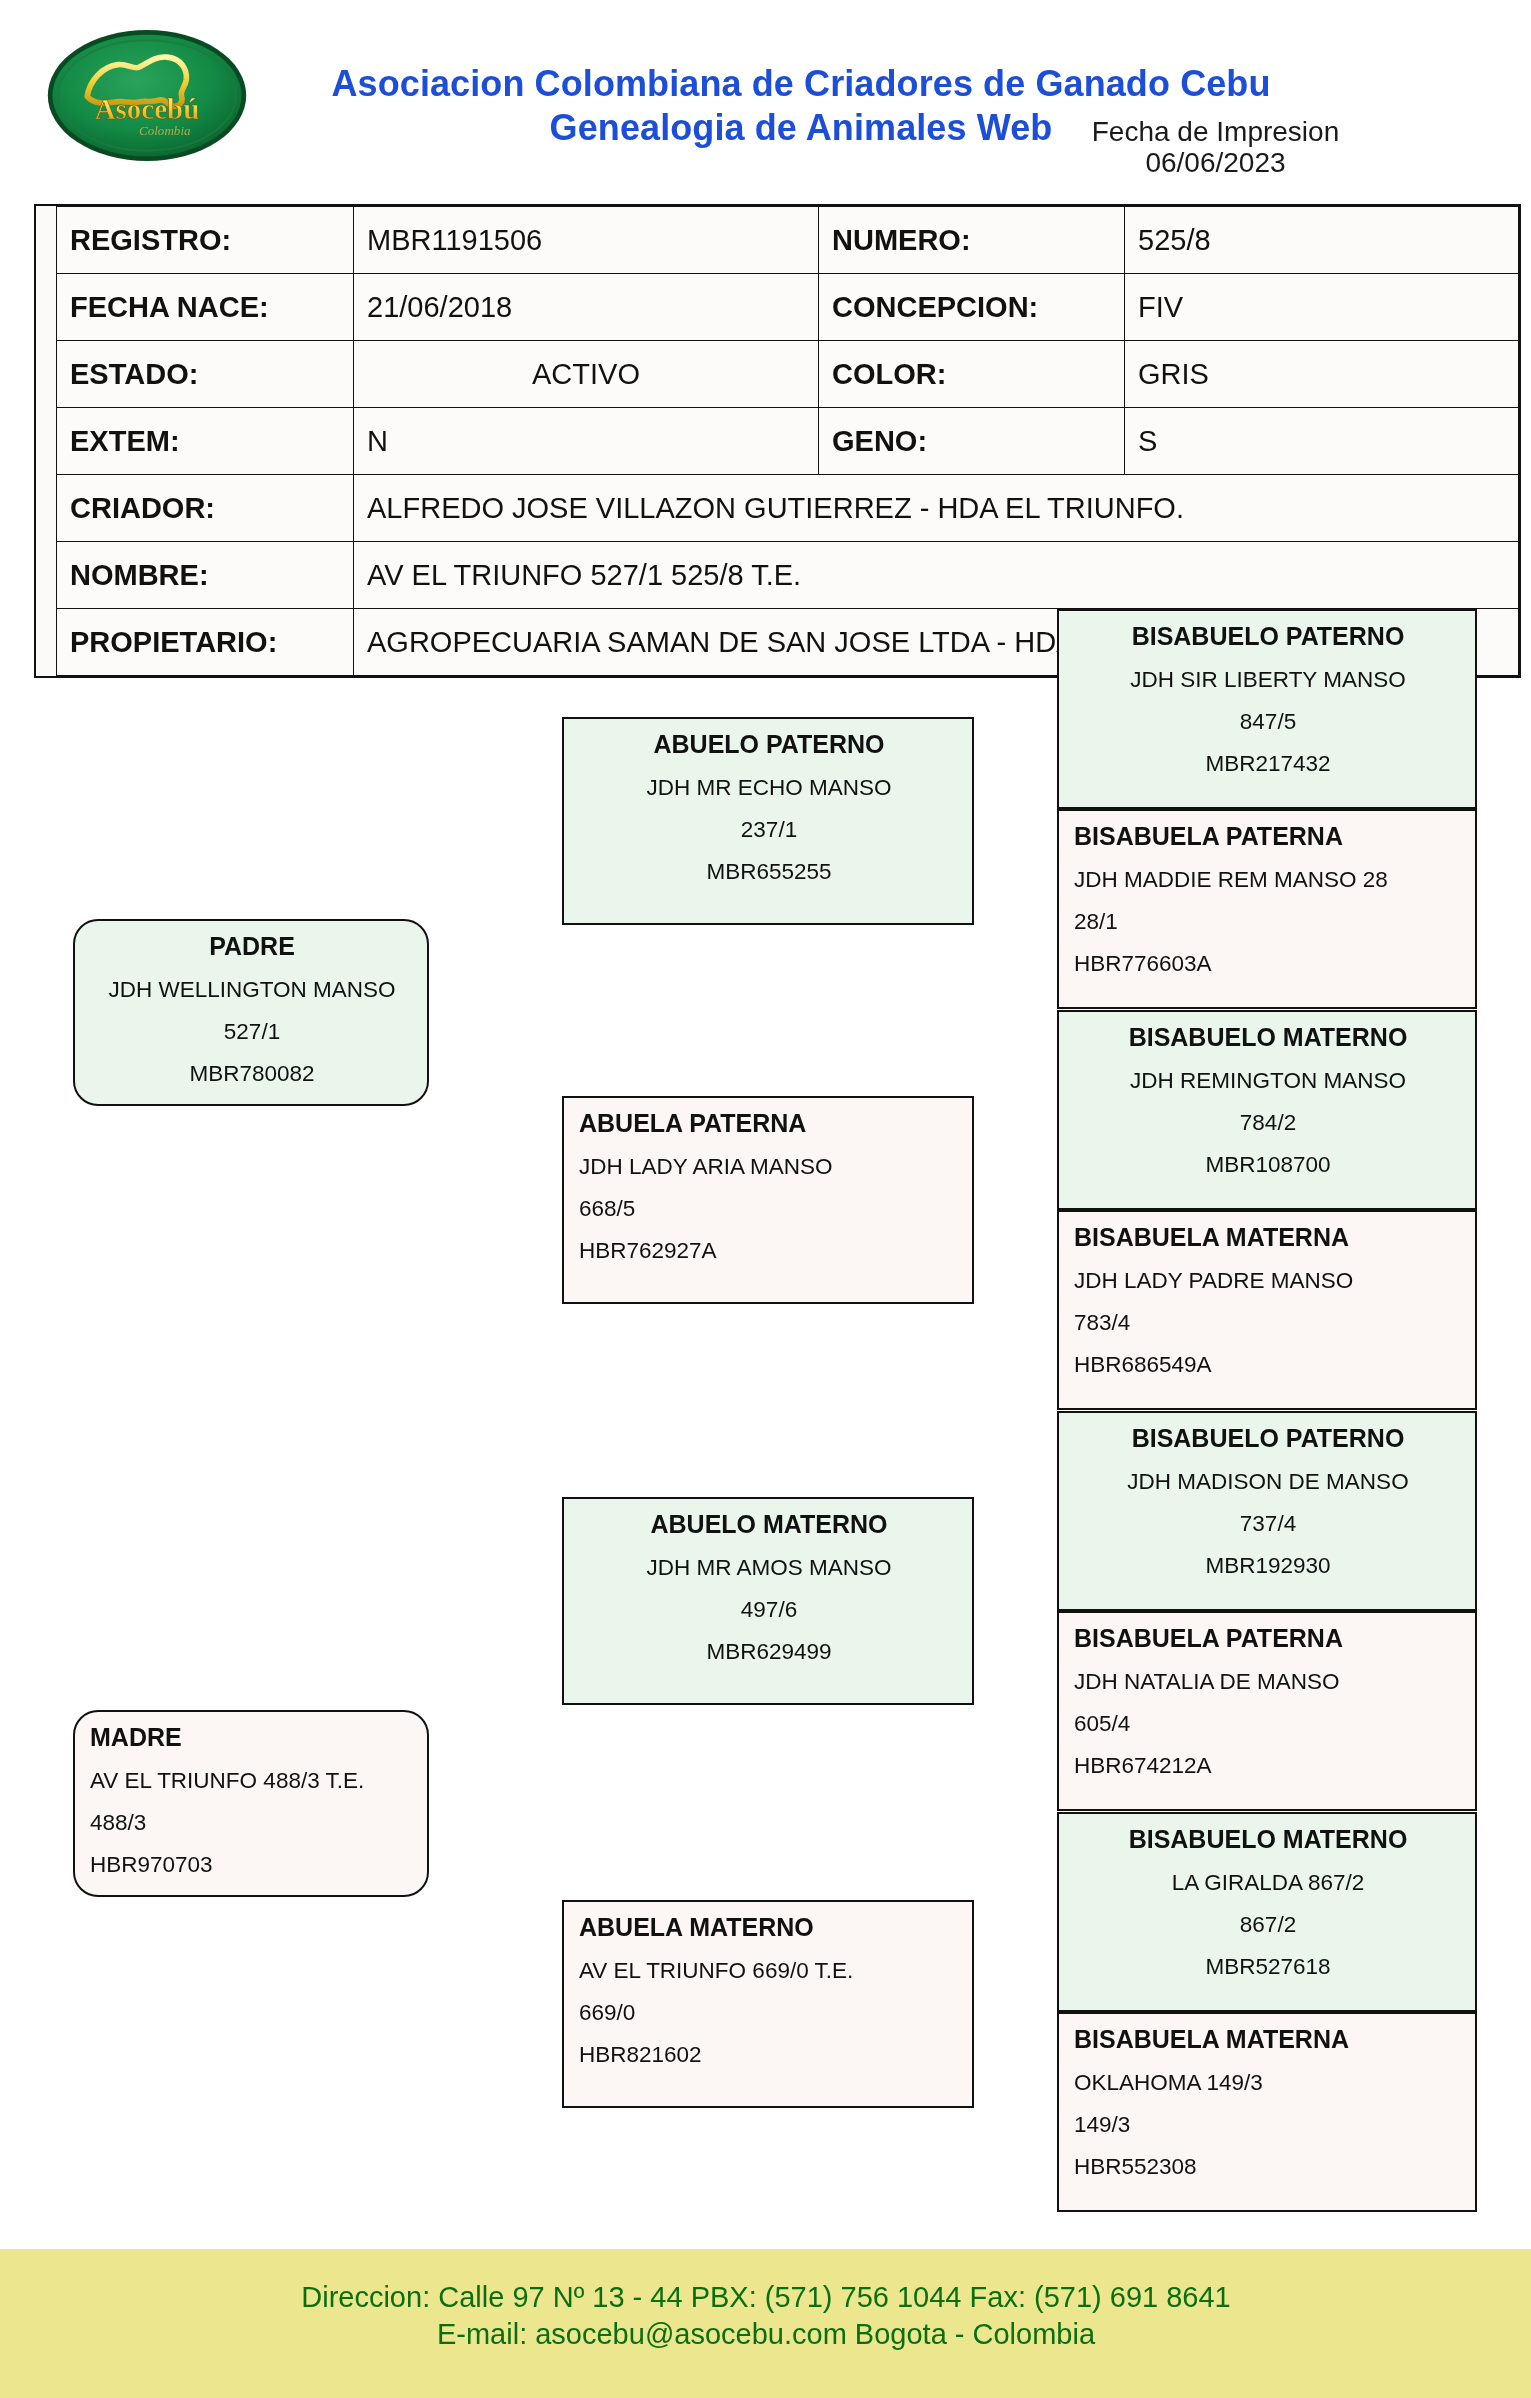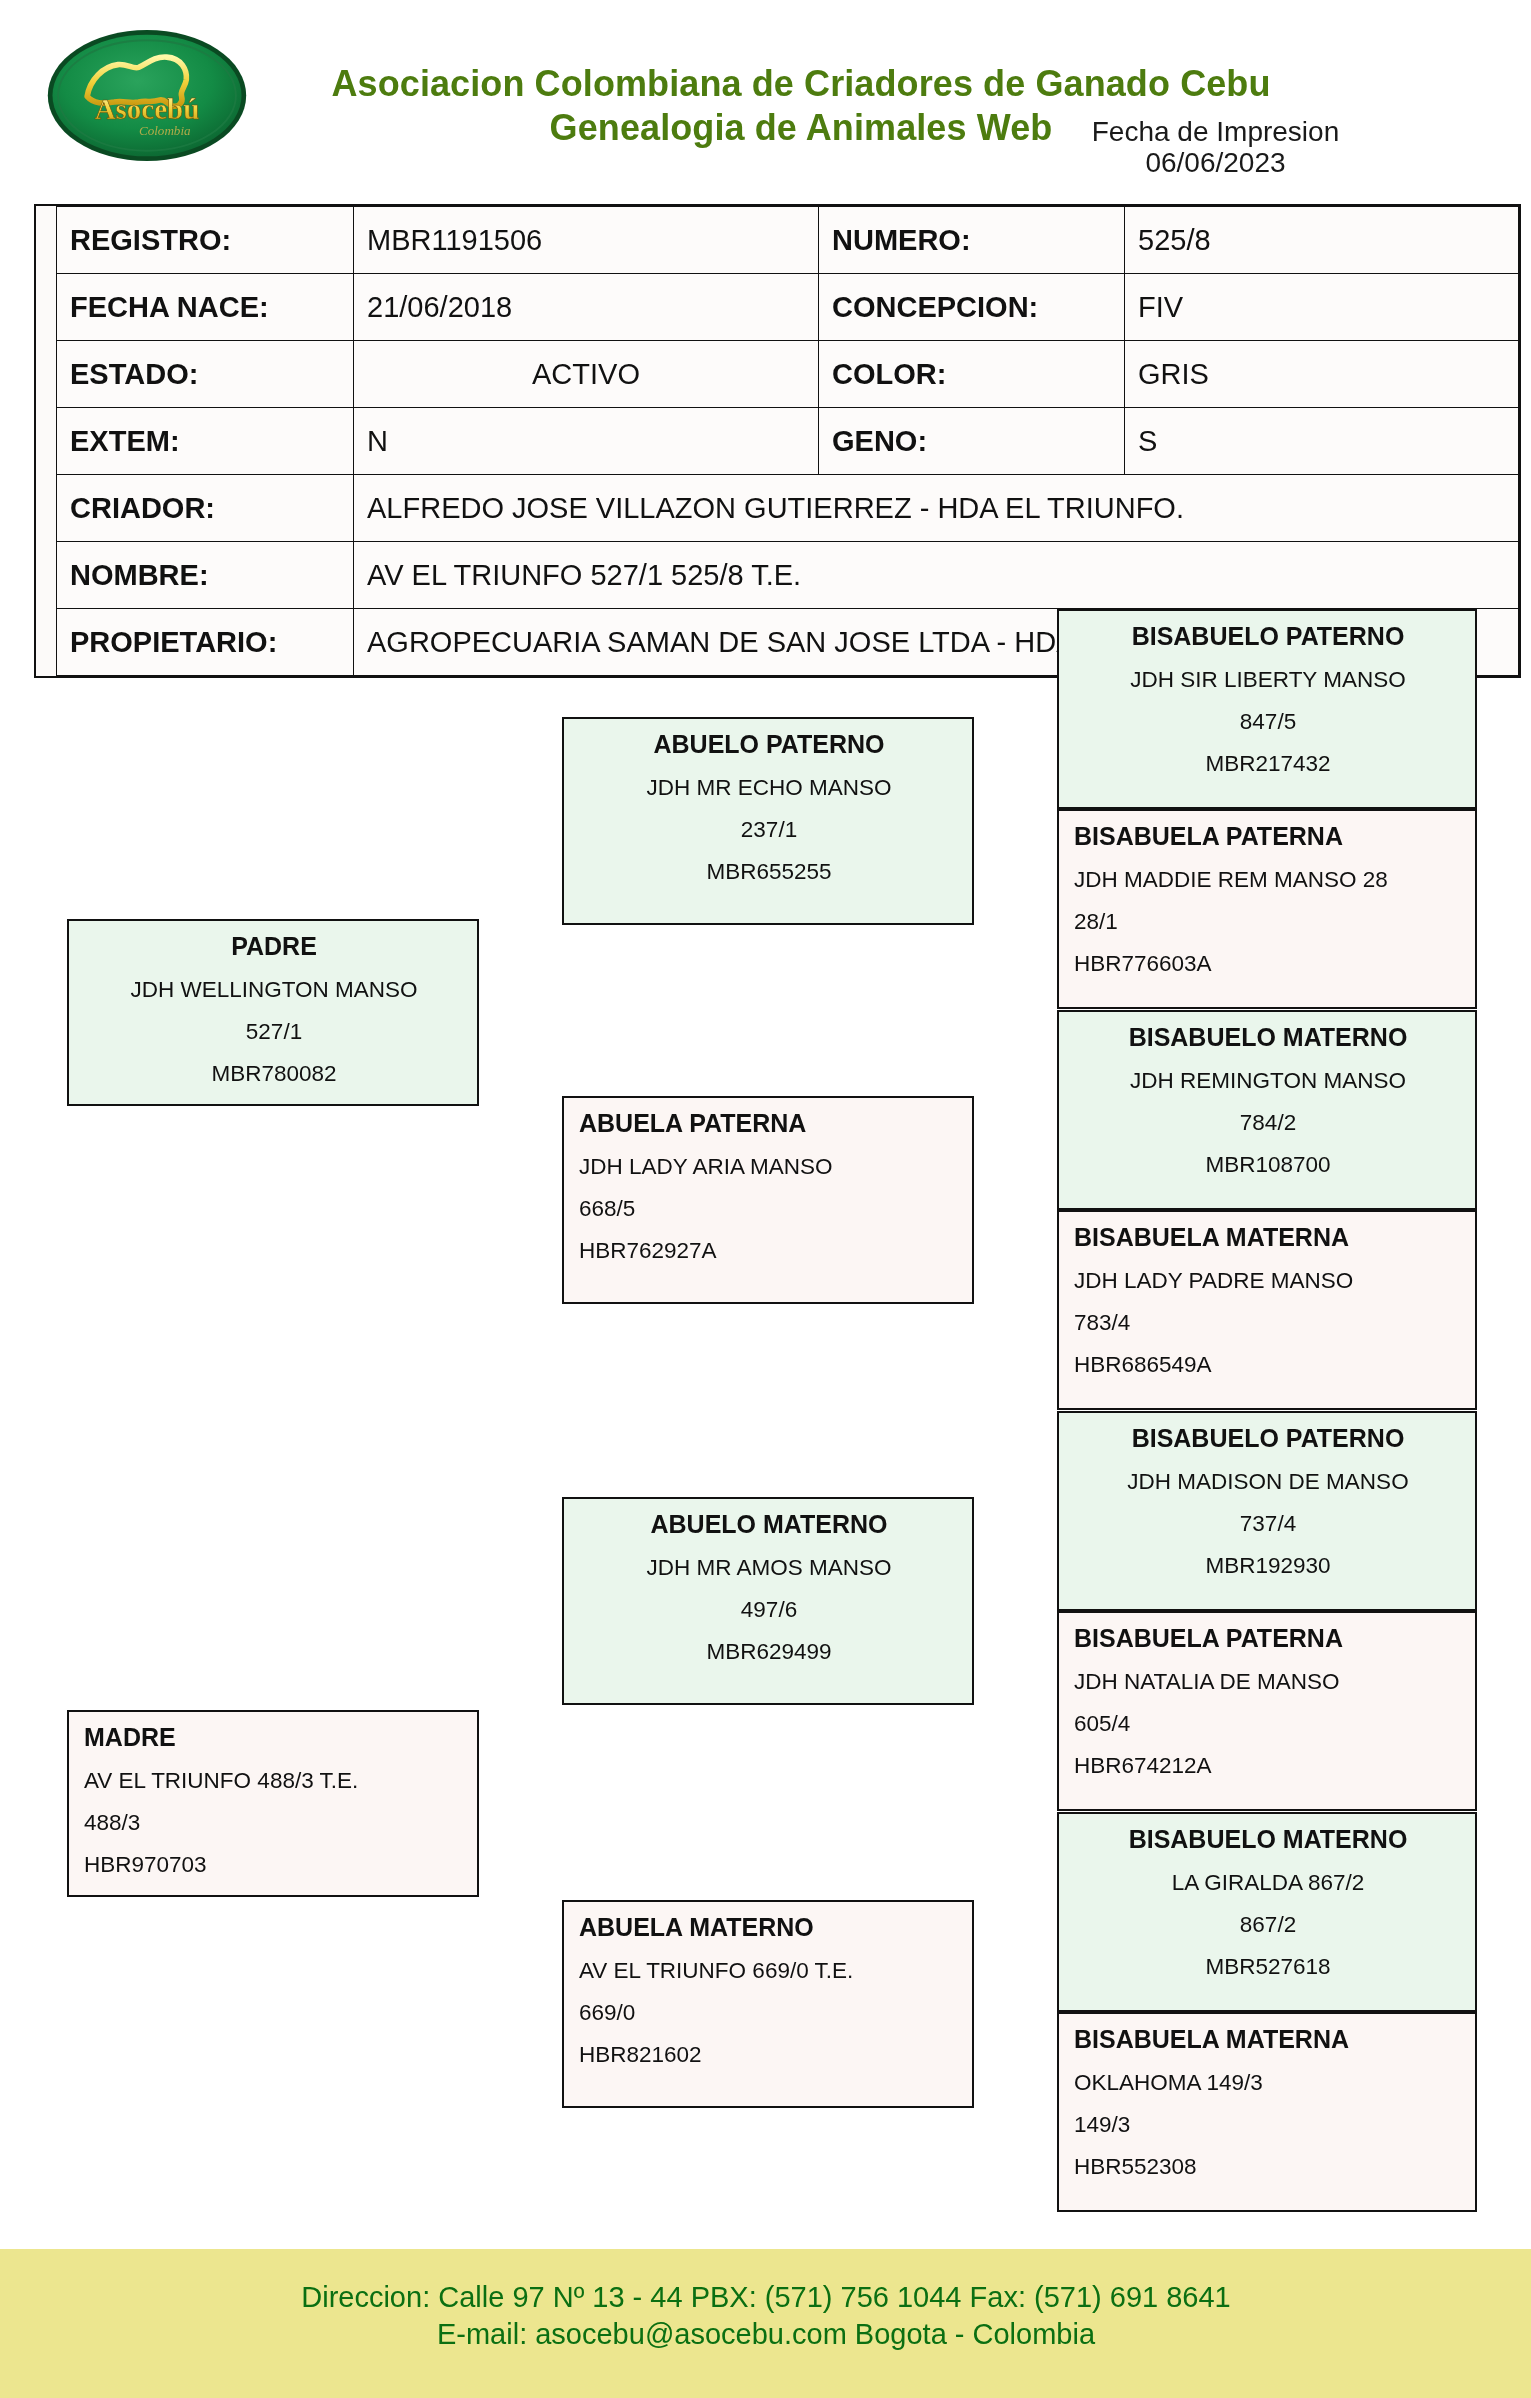--- a/index.html
+++ b/index.html
@@ -14,21 +14,21 @@
 
   
   .header{position:absolute;left:0;top:4px;width:1387px;height:184px;}
   .logo{
     position:absolute;left:45px;top:20.6px;width:204px;height:141px;
   }
   .logo svg{display:block;width:204px;height:141px;}
   .org-title{
     position:absolute;left:281px;top:58px;width:1040px;
     text-align:center;
-    color:#4d7c0f;
+    color:#1d4ed8;
     font-size:36px;font-weight:bold;line-height:1.22;
     letter-spacing:0.1px;
   }
   .org-title .l2{display:block;}
   .print-date{
     position:absolute;right:17px;top:112px;width:309px;
     text-align:center;color:#1a1a1a;font-size:28px;line-height:1.12;
   }
   .print-date .pd2{display:block;}
 
@@ -74,21 +74,21 @@
     line-height:1.0;margin:3.7px 0 0 0;white-space:nowrap;
   }
   .ped-line{
     font-size:22.5px;color:#111;line-height:1.0;white-space:nowrap;
   }
   .ped-box .ped-line.n1{margin-top:19.7px;}
   .ped-box .ped-line.n2{margin-top:19.7px;}
   .ped-box .ped-line.n3{margin-top:19.7px;}
 
   
-  .col1{left:67px;width:412px;height:187px;}
+  .col1{left:73px;width:356px;height:187px;border-radius:25px;}
   .col2{left:562px;width:412px;height:208px;}
   .col3{left:1057px;width:420px;height:200px;}
 
   
   .footer{
     position:absolute;left:0;top:2249px;width:1532px;height:150px;
     background:#ece68f;
   }
   .footer-inner{
     padding-top:30px;text-align:center;color:#0b6f12;

